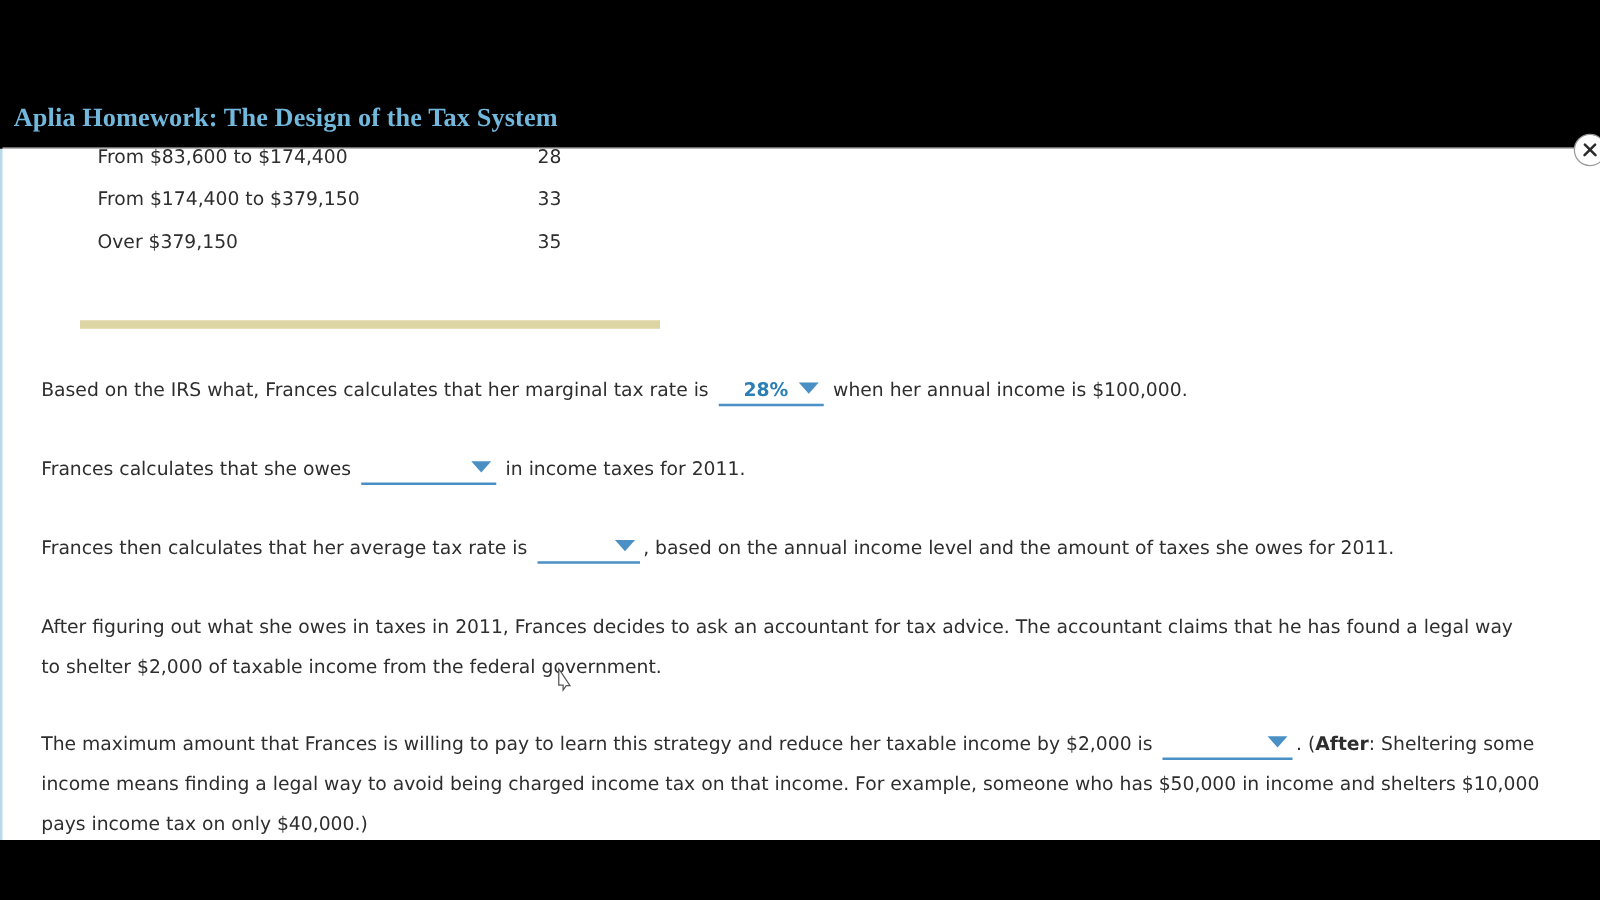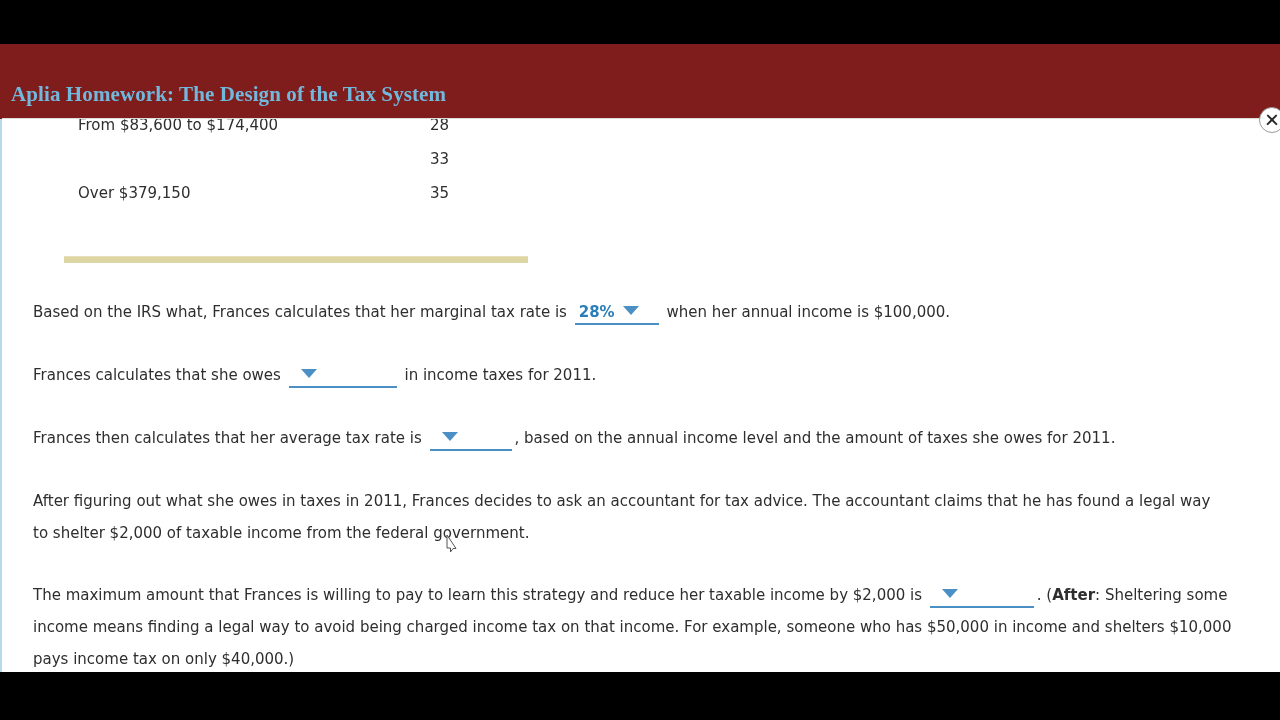--- a/index.html
+++ b/index.html
@@ -46,21 +46,21 @@
     width: 2px; height: 628px;
     background: #b9d9ec;
   }
 
   
   .header {
     position: absolute;
     left: 0; top: 0;
     width: 1280px;
     height: 75px;
-    background: #7f1d1d;
+    background: #000000;
     z-index: 20;
   }
   .header-rule {
     position: absolute;
     left: 2px; top: 74px;
     width: 1278px;
     height: 1px;
     background: #dcdcdc;
     z-index: 21;
   }
@@ -162,21 +162,21 @@
 
   
   .dd {
     display: inline-block;
     position: relative;
     vertical-align: baseline;
     border-bottom: 2px solid #4a90c4;
     height: 21px;
     line-height: 21px;
     margin: 0 3px;
-    text-align: left;
+    text-align: right;
     white-space: nowrap;
   }
   .dd .dd-value {
     display: inline-block;
     color: #2b7fb8;
     font-weight: bold;
     font-size: 15px;
     padding: 0 2px 0 4px;
   }
   .dd .caret {
@@ -214,20 +214,21 @@
   <div class="page-left-rule"></div>
 
   <div class="content">
 
     <div class="tax-table">
       <div class="tax-row">
         <span class="bracket">From $83,600 to $174,400</span>
         <span class="rate">28</span>
       </div>
       <div class="tax-row">
+        <span class="bracket">From $174,400 to $379,150</span>
         <span class="rate">33</span>
       </div>
       <div class="tax-row">
         <span class="bracket">Over $379,150</span>
         <span class="rate">35</span>
       </div>
     </div>
 
     <div class="table-bottom-bar"></div>
 

